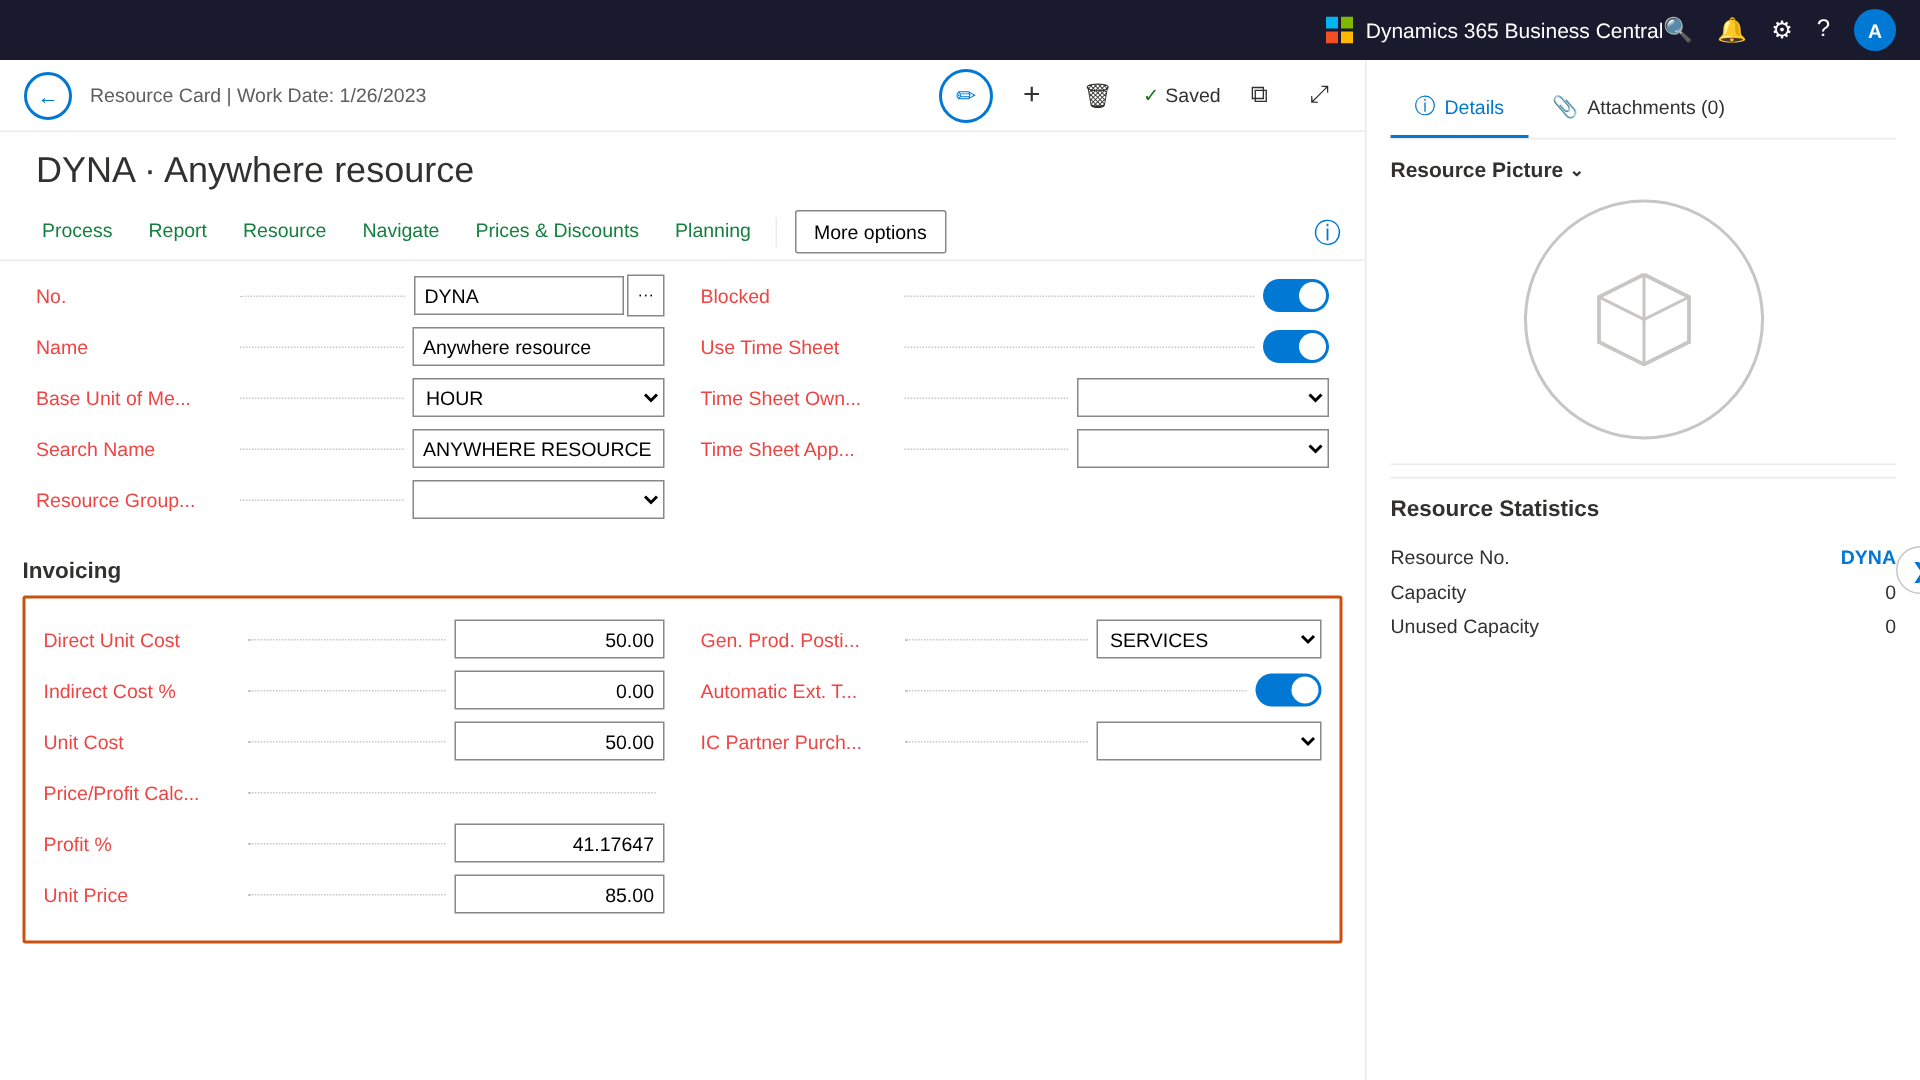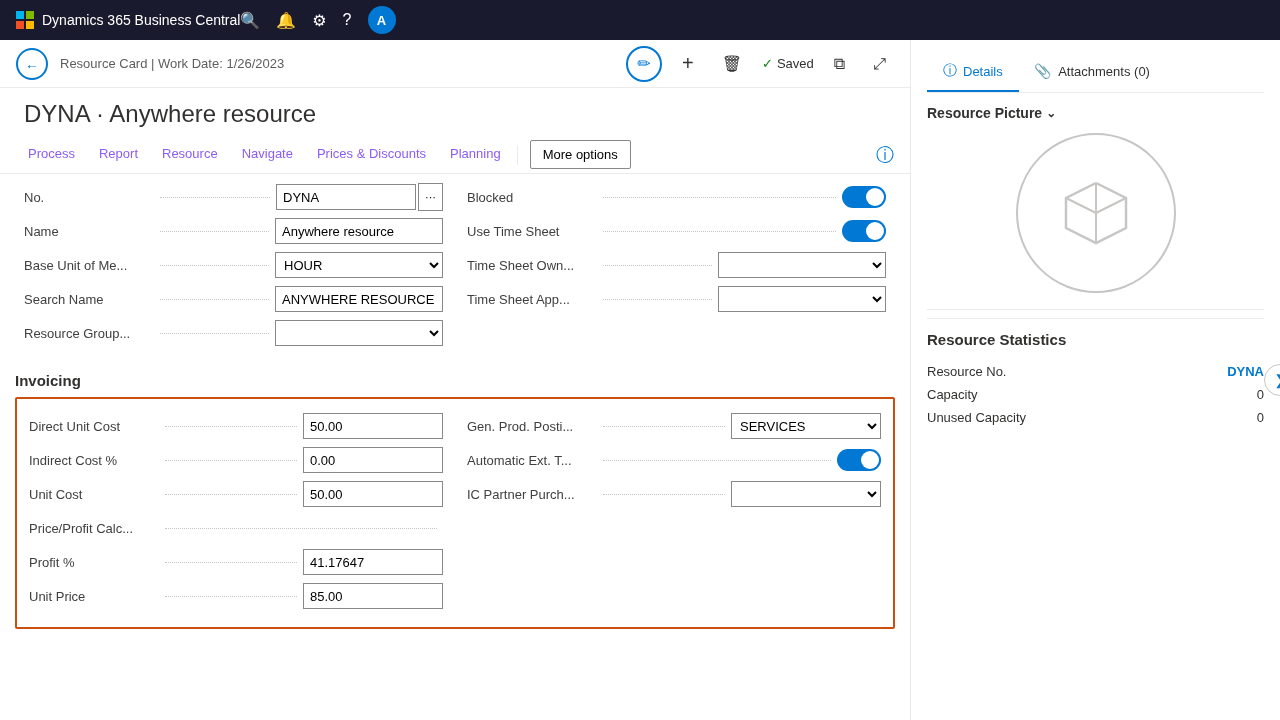--- a/index.html
+++ b/index.html
@@ -6,21 +6,21 @@
     body { font-family: 'Segoe UI', Arial, sans-serif; font-size: 13px; background: #f3f2f1; color: #323130; width: 1280px; height: 720px; overflow: hidden; }
 
     
     .top-bar {
       background: #1a1a2e;
       height: 40px;
       display: flex;
       align-items: center;
       padding: 0 16px;
       color: white;
-      justify-content: flex-start;
+      justify-content: flex-end;
     }
     .top-bar-left { display: flex; align-items: center; gap: 8px; }
     .top-bar-title { font-size: 14px; color: white; font-weight: 400; }
     .top-bar-icons { display: flex; gap: 16px; align-items: center; }
     .top-bar-icon { color: white; font-size: 16px; cursor: pointer; }
     .avatar { background: #0078d4; border-radius: 50%; width: 28px; height: 28px; display: flex; align-items: center; justify-content: center; color: white; font-size: 13px; font-weight: 600; }
 
     
     .header-bar {
       background: white;
@@ -62,21 +62,21 @@
       display: flex;
       align-items: center;
       padding: 0 16px;
       border-bottom: 1px solid #edebe9;
       background: white;
     }
     .menu-item {
       padding: 10px 12px;
       cursor: pointer;
       font-size: 13px;
-      color: #8b5cf6;
+      color: #15803d;
       border-bottom: 2px solid transparent;
     }
     .menu-separator { width: 1px; height: 20px; background: #edebe9; margin: 0 4px; }
     .more-options-btn {
       padding: 6px 12px;
       border: 1px solid #8a8886;
       border-radius: 2px;
       font-size: 13px;
       cursor: pointer;
       background: white;
@@ -238,21 +238,21 @@
     .form-half { flex: 1; }
 
     .frow {
       display: flex;
       align-items: center;
       margin-bottom: 4px;
       min-height: 30px;
     }
     .flabel {
       font-size: 13px;
-      color: #404040;
+      color: #ef4444;
       min-width: 130px;
       white-space: nowrap;
       display: flex;
       align-items: center;
     }
     .fdots {
       flex: 1;
       border-bottom: 1px dotted #c8c6c4;
       margin: 0 6px;
       min-width: 10px;
@@ -263,21 +263,21 @@
       align-items: center;
     }
     input.finput {
       border: 1px solid #8a8886;
       height: 26px;
       padding: 0 6px;
       font-size: 13px;
       font-family: inherit;
       outline: none;
     }
-    input.finput.num { text-align: left; }
+    input.finput.num { text-align: right; }
     select.fselect {
       border: 1px solid #8a8886;
       height: 26px;
       padding: 0 4px;
       font-size: 13px;
       font-family: inherit;
       background: white;
       outline: none;
     }
   </style>

